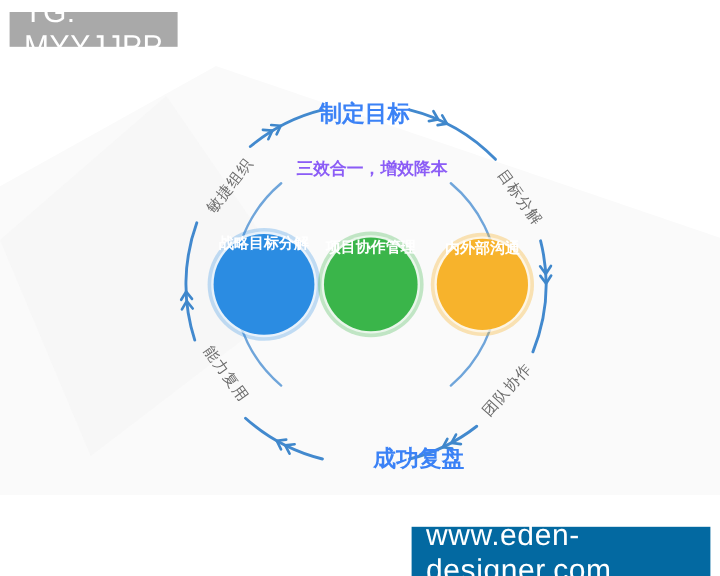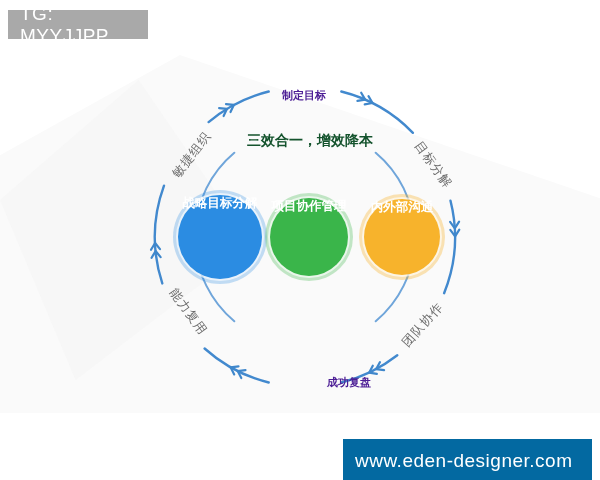--- a/index.html
+++ b/index.html
@@ -4,34 +4,34 @@
 <style>
   html,body{margin:0;padding:0;background:#fff;}
   .canvas{position:relative;width:600px;height:480px;background:#fff;overflow:hidden;
           font-family:"Liberation Sans","DejaVu Sans",sans-serif;}
   
   .bg-a{position:absolute;left:0;top:55px;width:100%;height:358px;background:#fafafa;
         clip-path:polygon(0 28%,30% 0,100% 40%,100% 100%,0 100%);}
   .bg-b{position:absolute;left:0;top:80px;width:42%;height:300px;background:#f4f4f4;opacity:.55;
         clip-path:polygon(0 40%,55% 0,100% 55%,30% 100%);}
   
-  .badge{position:absolute;color:#fff;font-size:19px;letter-spacing:.5px;
+  .badge{position:absolute;color:#fff;font-size:25px;letter-spacing:.5px;
          display:flex;align-items:center;padding:1px 12px;box-sizing:border-box;}
   .badge-tg{left:8px;top:10px;width:140px;height:29px;background:#a9a9a9;}
   .badge-site{left:343px;top:439px;width:249px;height:44px;background:#0369a1;}
   
   svg.rings{position:absolute;left:0;top:0;}
   .bubble{position:absolute;border-radius:50%;display:flex;align-items:flex-start;justify-content:center;
           color:#fff;font-weight:bold;font-size:12.5px;white-space:nowrap;z-index:3;}
   .bubble-blue{left:178px;top:195px;width:84px;height:84px;}
   .bubble-green{left:270px;top:198px;width:78px;height:78px;}
   .bubble-orange{left:364px;top:199px;width:76px;height:76px;}
   .lbl{position:absolute;white-space:nowrap;transform:translate(-50%,-50%);z-index:2;}
-  .lbl-dark{color:#4c1d95;font-size:11px;font-weight:600;}
-  .lbl-orange{color:#14532d;font-weight:bold;}
+  .lbl-dark{color:#3b82f6;font-size:19px;font-weight:600;}
+  .lbl-orange{color:#8b5cf6;font-weight:bold;}
   .lbl-gray{color:#6b6b6b;font-size:12.5px;font-weight:500;letter-spacing:1px;}
   .lbl-goal{left:304px;top:95px;}
   .lbl-slogan{left:310px;top:141px;font-size:14px;}
   .lbl-data{left:310px;top:342px;font-size:13px;}
   .lbl-review{left:305px;top:382px;margin-left:44px;}
   .lbl-agile{left:192px;top:155px;transform:translate(-50%,-50%) rotate(-52deg);}
   .lbl-decompose{left:433px;top:165px;transform:translate(-50%,-50%) rotate(54deg);}
   .lbl-reuse{left:188px;top:312px;transform:translate(-50%,-50%) rotate(54deg);}
   .lbl-team{left:423px;top:325px;transform:translate(-50%,-50%) rotate(-48deg);}
 </style>

